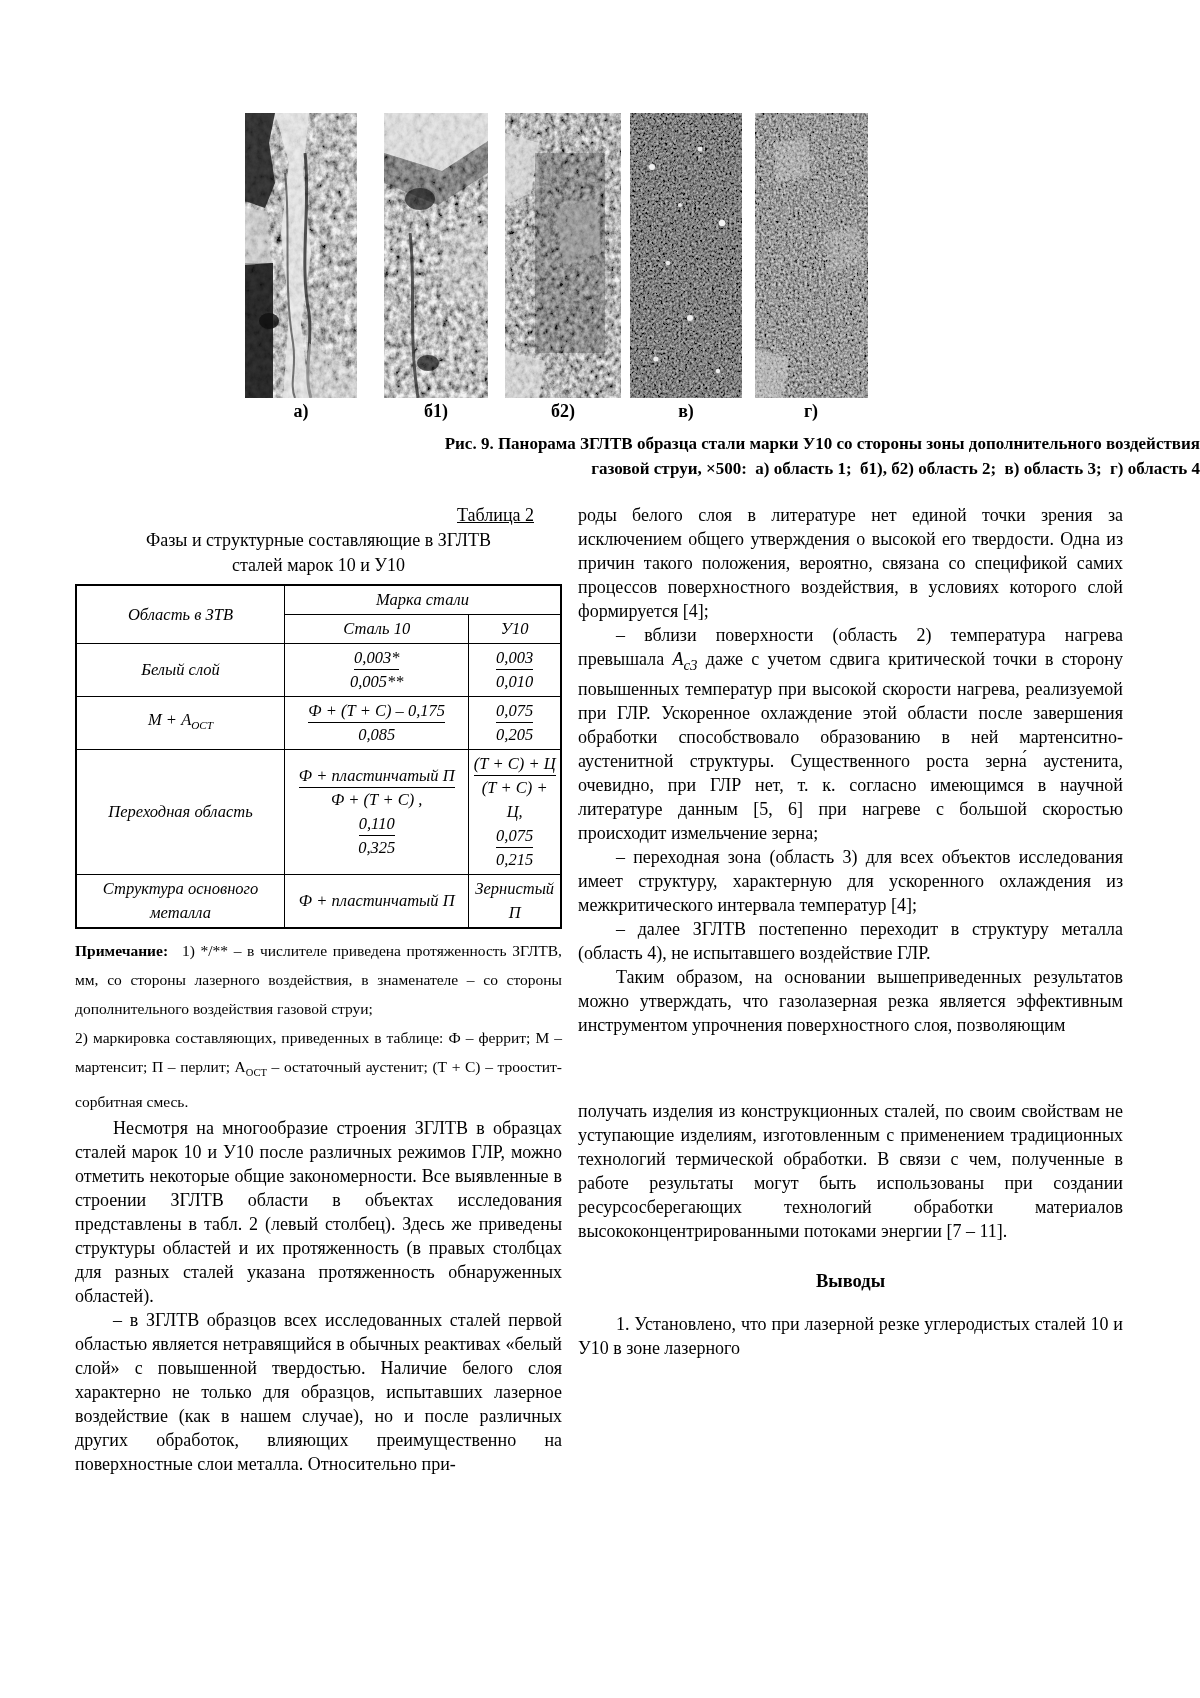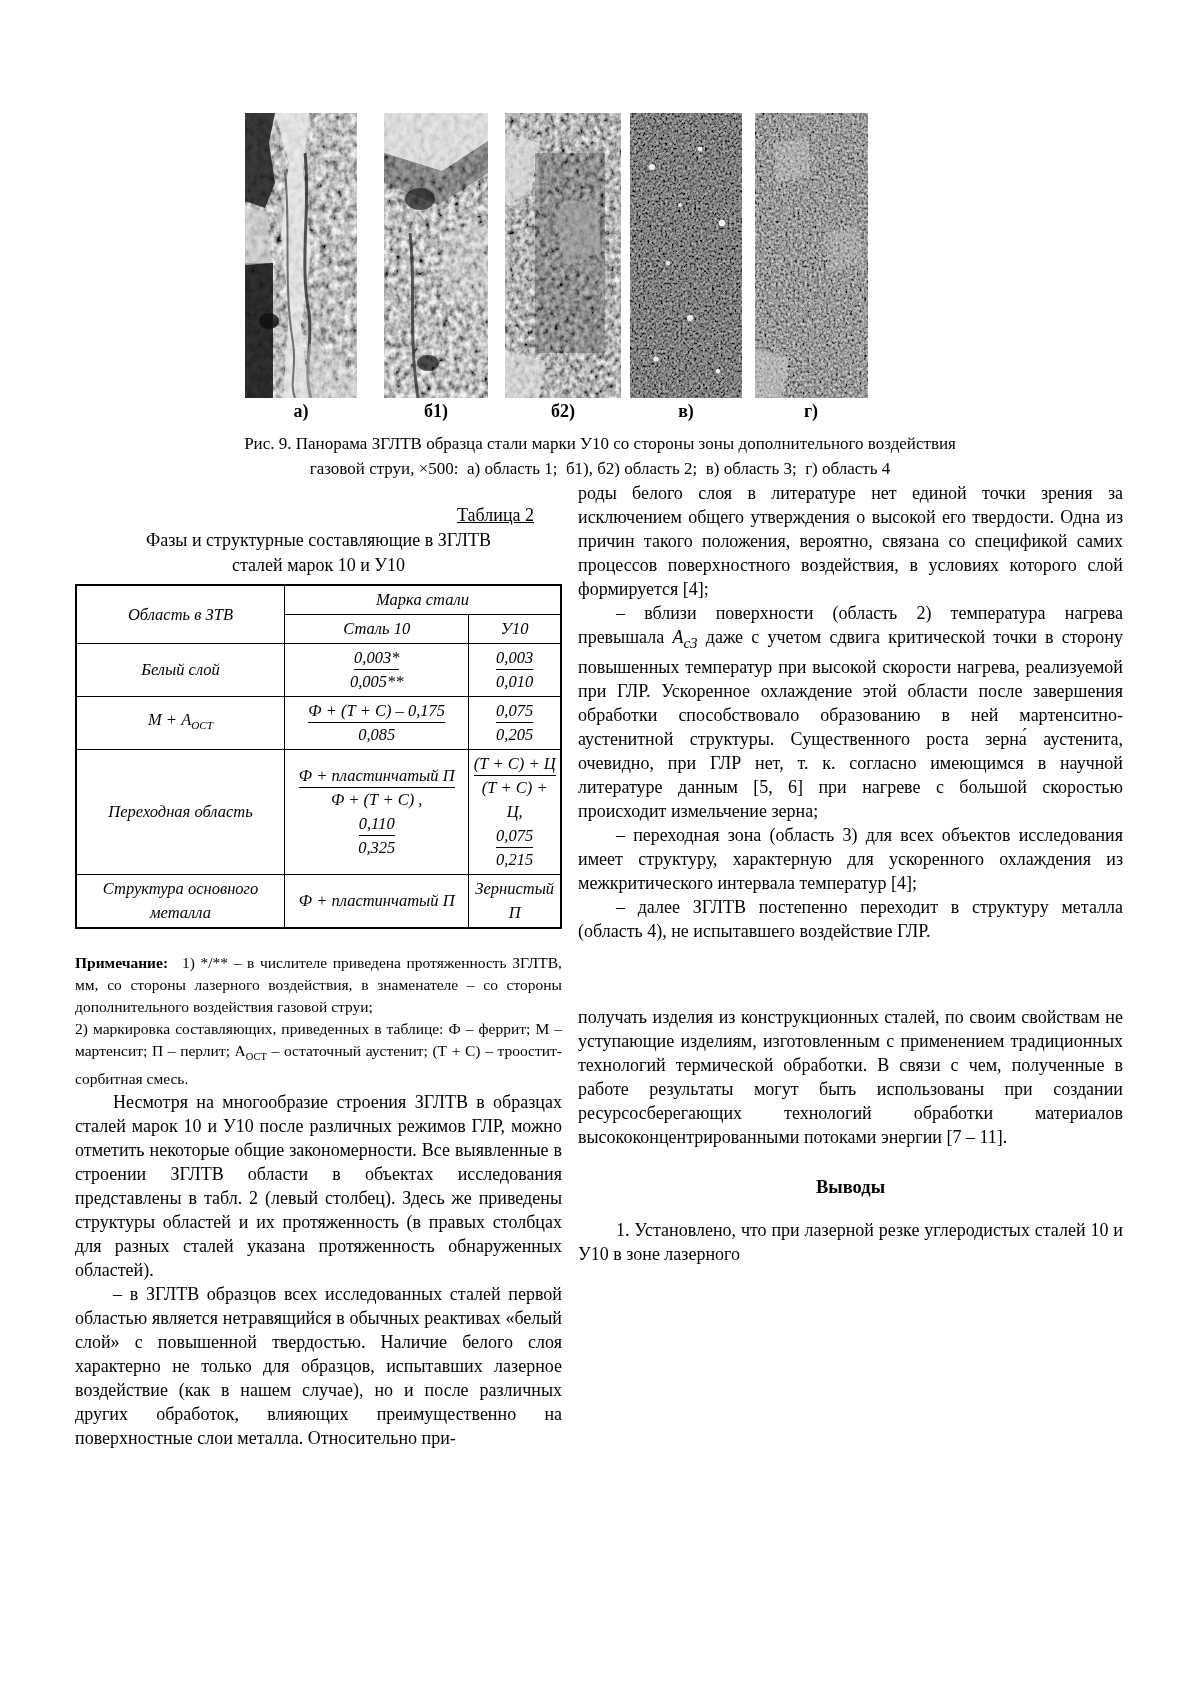--- a/index.html
+++ b/index.html
@@ -18,28 +18,28 @@
   .strip-b2 { left:505px; width:116px; }
   .strip-v  { left:630px; width:112px; }
   .strip-g  { left:755px; width:113px; }
   .strip-label {
     position:absolute; top:401px; width:70px; text-align:center;
     font-weight:bold; font-size:18px;
   }
   .lbl-a  { left:266px; } .lbl-b1 { left:401px; } .lbl-b2 { left:528px; }
   .lbl-v  { left:651px; } .lbl-g  { left:776px; }
   .fig-caption {
-    position:absolute; left:0; top:431px; width:1200px; text-align:center;
-    font-weight:normal; font-size:17px; line-height:25px;
+    position:absolute; left:0; top:431px; width:1200px; text-align:right;
+    font-weight:bold; font-size:17px; line-height:25px;
   }
   .fig-caption .cap2 { white-space:pre-wrap; }
 
   
   .col-left  { position:absolute; left:75px;  top:503px; width:487px; }
-  .col-right { position:absolute; left:578px; top:481px; width:545px; }
+  .col-right { position:absolute; left:578px; top:503px; width:545px; }
 
   p.body {
     margin:0; font-size:18px; line-height:24px; text-align:justify;
     text-indent:38px;
   }
   p.body.noindent { text-indent:0; }
   .gap-block { height:62px; }
 
   
   .tbl-label { text-align:right; font-size:18px; line-height:25px; padding-right:28px;text-decoration:underline; }
@@ -49,21 +49,21 @@
     font-size:16.5px;
   }
   table.data td {
     border:1.5px solid #000; text-align:center; vertical-align:middle;
     padding:2px 3px; line-height:24px;
   }
   table.data { border:2px solid #000;font-style:italic; }
   .u { display:inline-block; border-bottom:1.4px solid #000; line-height:22px; }
   .subsc { vertical-align:sub; font-size:0.68em; }
 
-  .notes { margin-top:23px; font-size:15.5px; line-height:22px; text-align:justify; }
+  .notes { margin-top:7px; font-size:15.5px; line-height:29px; text-align:justify; }
   .notes p { margin:0; }
   .b { font-weight:bold; }
   .notes .spacer { display:inline-block; width:14px; }
 
   .first-para { margin-top:22px; }
 
   .conclusions {
     text-align:center; font-weight:bold; font-size:18.5px;
     margin:28px 0 20px 0;
   }
@@ -274,19 +274,20 @@
 
     <p class="body first-para">Несмотря на многообразие строения ЗГЛТВ в образцах сталей марок 10 и У10 после различных режимов ГЛР, можно отметить некоторые общие закономерности. Все выявленные в строении ЗГЛТВ области в объектах исследования представлены в табл. 2 (левый столбец). Здесь же приведены структуры областей и их протяженность (в правых столбцах для разных сталей указана протяженность обнаруженных областей).</p>
     <p class="body">– в ЗГЛТВ образцов всех исследованных сталей первой областью является нетравящийся в обычных реактивах «белый слой» с повышенной твердостью. Наличие белого слоя характерно не только для образцов, испытавших лазерное воздействие (как в нашем случае), но и после различных других обработок, влияющих преимущественно на поверхностные слои металла. Относительно при-</p>
   </div>
 
   <div class="col-right">
     <p class="body noindent">роды белого слоя в литературе нет единой точки зрения за исключением общего утверждения о высокой его твердости. Одна из причин такого положения, вероятно, связана со спецификой самих процессов поверхностного воздействия, в условиях которого слой формируется [4];</p>
     <p class="body"><span>– вблизи поверхности (область 2) температура нагрева превышала </span><i><span>A</span><sub>с3</sub></i><span> даже с учетом сдвига критической точки в сторону повышенных температур при высокой скорости нагрева, реализуемой при ГЛР. Ускоренное охлаждение этой области после завершения обработки способствовало образованию в ней мартенситно-аустенитной структуры. Существенного роста зерна́ аустенита, очевидно, при ГЛР нет, т. к. согласно имеющимся в научной литературе данным [5, 6] при нагреве с большой скоростью происходит измельчение зерна;</span></p>
     <p class="body">– переходная зона (область 3) для всех объектов исследования имеет структуру, характерную для ускоренного охлаждения из межкритического интервала температур [4];</p>
     <p class="body">– далее ЗГЛТВ постепенно переходит в структуру металла (область 4), не испытавшего воздействие ГЛР.</p>
+    <p class="body">Таким образом, на основании вышеприведенных результатов можно утверждать, что газолазерная резка является эффективным инструментом упрочнения поверхностного слоя, позволяющим</p>
     <div class="gap-block"></div>
     <p class="body noindent">получать изделия из конструкционных сталей, по своим свойствам не уступающие изделиям, изготовленным с применением традиционных технологий термической обработки. В связи с чем, полученные в работе результаты могут быть использованы при создании ресурсосберегающих технологий обработки материалов высококонцентрированными потоками энергии [7 – 11].</p>
     <div class="conclusions">Выводы</div>
     <p class="body">1. Установлено, что при лазерной резке углеродистых сталей 10 и У10 в зоне лазерного</p>
   </div>
 
 </div>
 
 </body></html>

